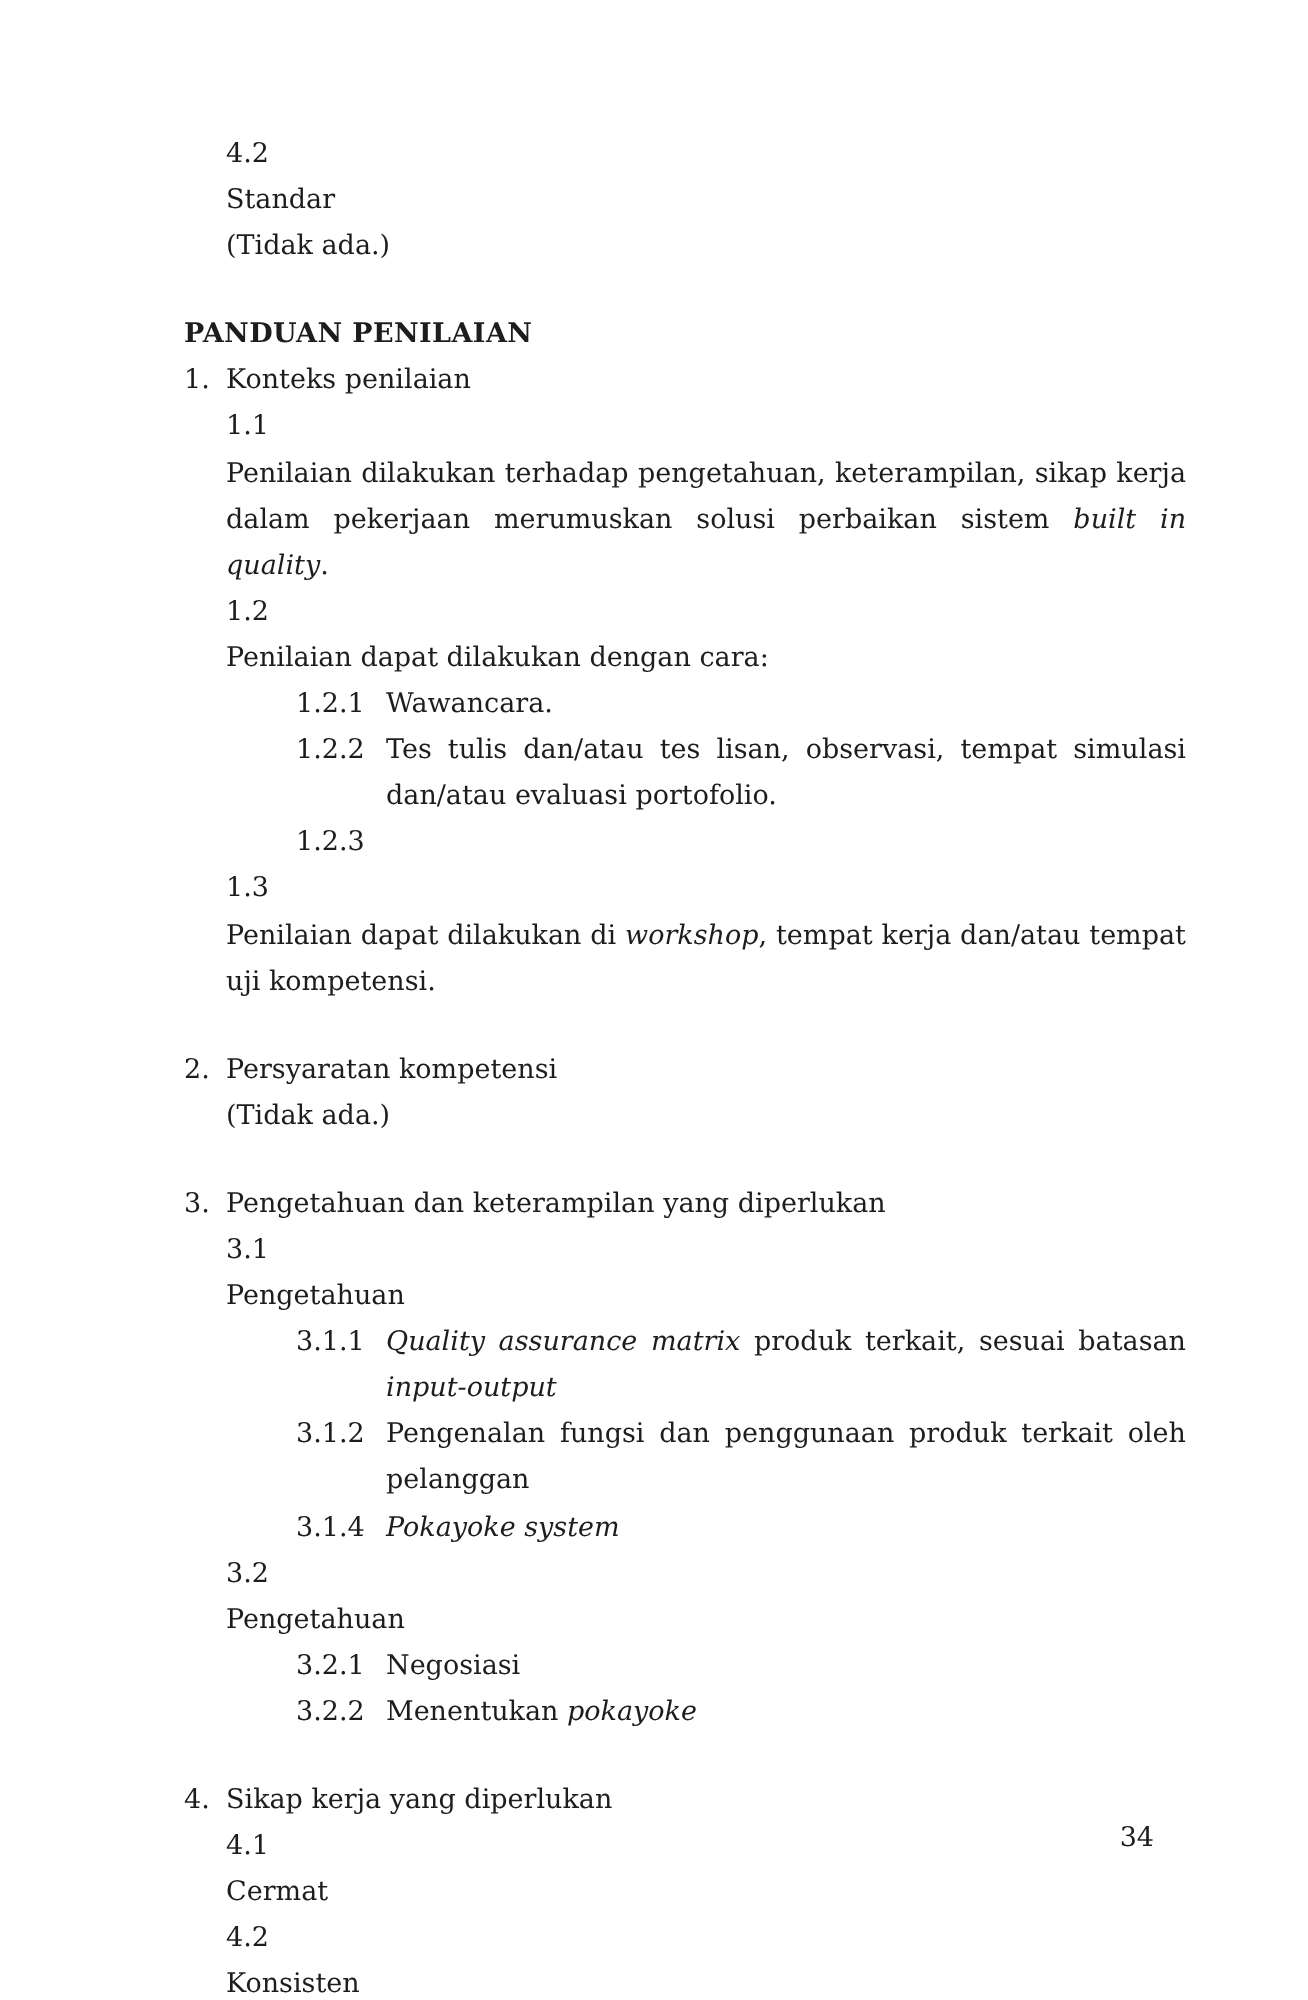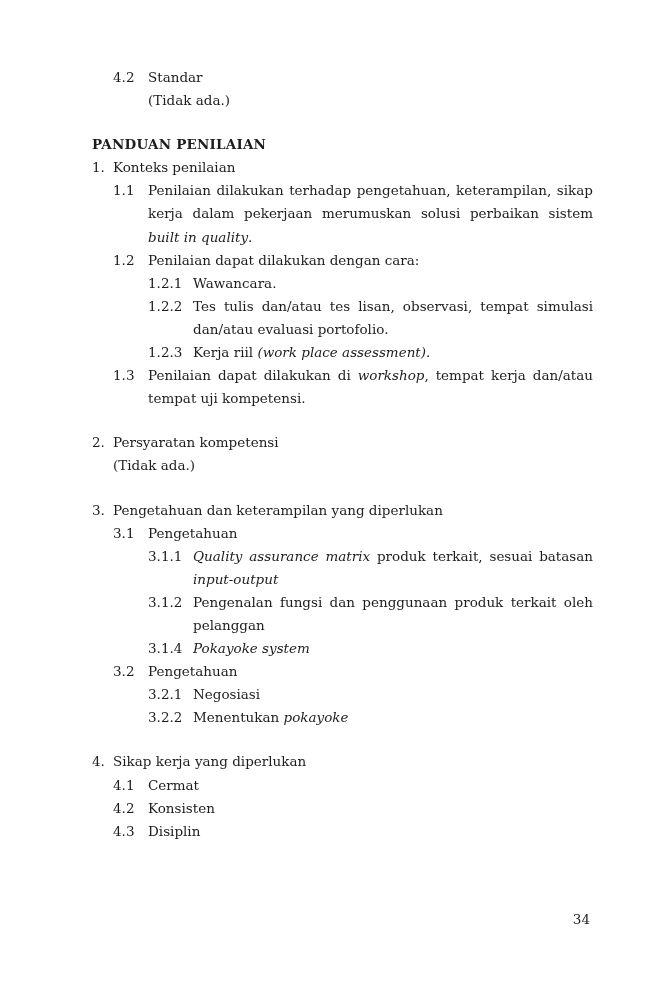--- a/index.html
+++ b/index.html
@@ -34,30 +34,30 @@
     letter-spacing: 0.2px;
   }
   .row {
     display: flex;
     align-items: flex-start;
   }
   .row .label { flex: 0 0 auto; }
   .row .text  { flex: 1 1 auto; text-align: justify; }
   .lvl0 { padding-left: 0; }
   .lvl0 .label { width: 21px; }
-  .lvl1 { padding-left: 21px; }
+  .lvl1 { padding-left: 21px; flex-direction: column; }
   .lvl1 .label { width: 35px; }
   .lvl2 { padding-left: 56px; }
   .lvl2 .label { width: 45px; }
   .spacer { height: 21px; }
   i { }
   .page-number {
     position: absolute;
     top: 910px;
-    right: 64px;
+    right: 77px;
     font-size: 13.5px;
     line-height: 18px;
   }
 </style>
 </head>
 <body>
 
 <div class="page">
   <div class="content">
       <div class="row lvl1">
@@ -85,21 +85,20 @@
       <div class="row lvl2">
         <span class="label">1.2.1</span>
         <div class="text"><span>Wawancara.</span></div>
       </div>
       <div class="row lvl2">
         <span class="label">1.2.2</span>
         <div class="text"><span>Tes tulis dan/atau tes lisan, observasi, tempat simulasi dan/atau evaluasi portofolio.</span></div>
       </div>
       <div class="row lvl2">
         <span class="label">1.2.3</span>
-        <div class="text"><span>Kerja riil </span><i>(work place assessment).</i></div>
       </div>
       <div class="row lvl1">
         <span class="label">1.3</span>
         <div class="text"><span>Penilaian dapat dilakukan di </span><i>workshop</i><span>, tempat kerja dan/atau tempat uji kompetensi.</span></div>
       </div>
       <div class="spacer"></div>
       <div class="row lvl0">
         <span class="label">2.</span>
         <div class="text"><span>Persyaratan kompetensi</span></div>
       </div>

